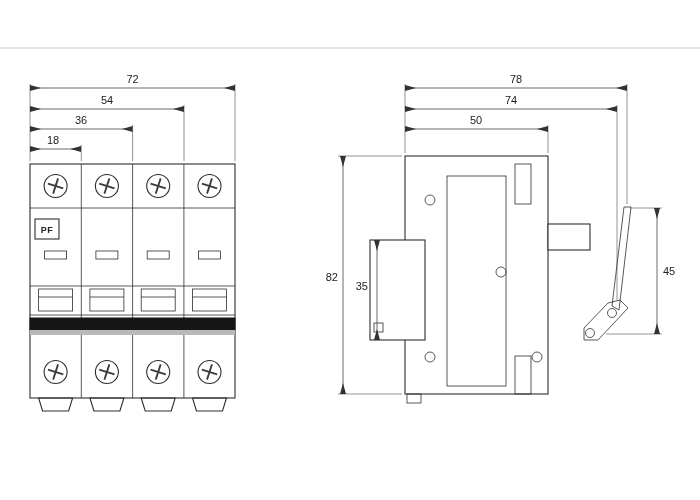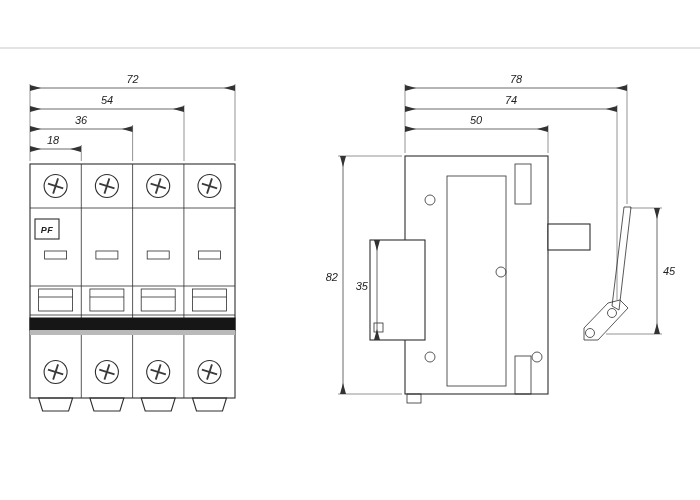--- a/index.html
+++ b/index.html
@@ -1,17 +1,17 @@
 <!DOCTYPE html>
 <html><head>
 <meta charset="utf-8">
 <style>
   html,body{margin:0;padding:0;background:#fff;}
   .page{position:relative;width:700px;height:500px;background:#ffffff;overflow:hidden;
-        font-family:"Liberation Sans",sans-serif;font-style:italic;}
+        font-family:"Liberation Sans",sans-serif;}
   svg{display:block;}
   text{font-family:"Liberation Sans",sans-serif;fill:#222;}
   .dim-text{font-size:11px;}
   .logo-text{font-size:9px;font-weight:bold;letter-spacing:0.5px;}
   .body-line{stroke:#2e2e2e;stroke-width:1.1;fill:none;}
   .body-fill{stroke:#2e2e2e;stroke-width:1.1;fill:#ffffff;}
   .thin{stroke:#2e2e2e;stroke-width:0.8;fill:none;}
   .dim{stroke:#444;stroke-width:0.8;fill:none;}
   .ext{stroke:#666;stroke-width:0.7;fill:none;}
   .screwcross{stroke:#3a3a3a;stroke-width:1.8;}

